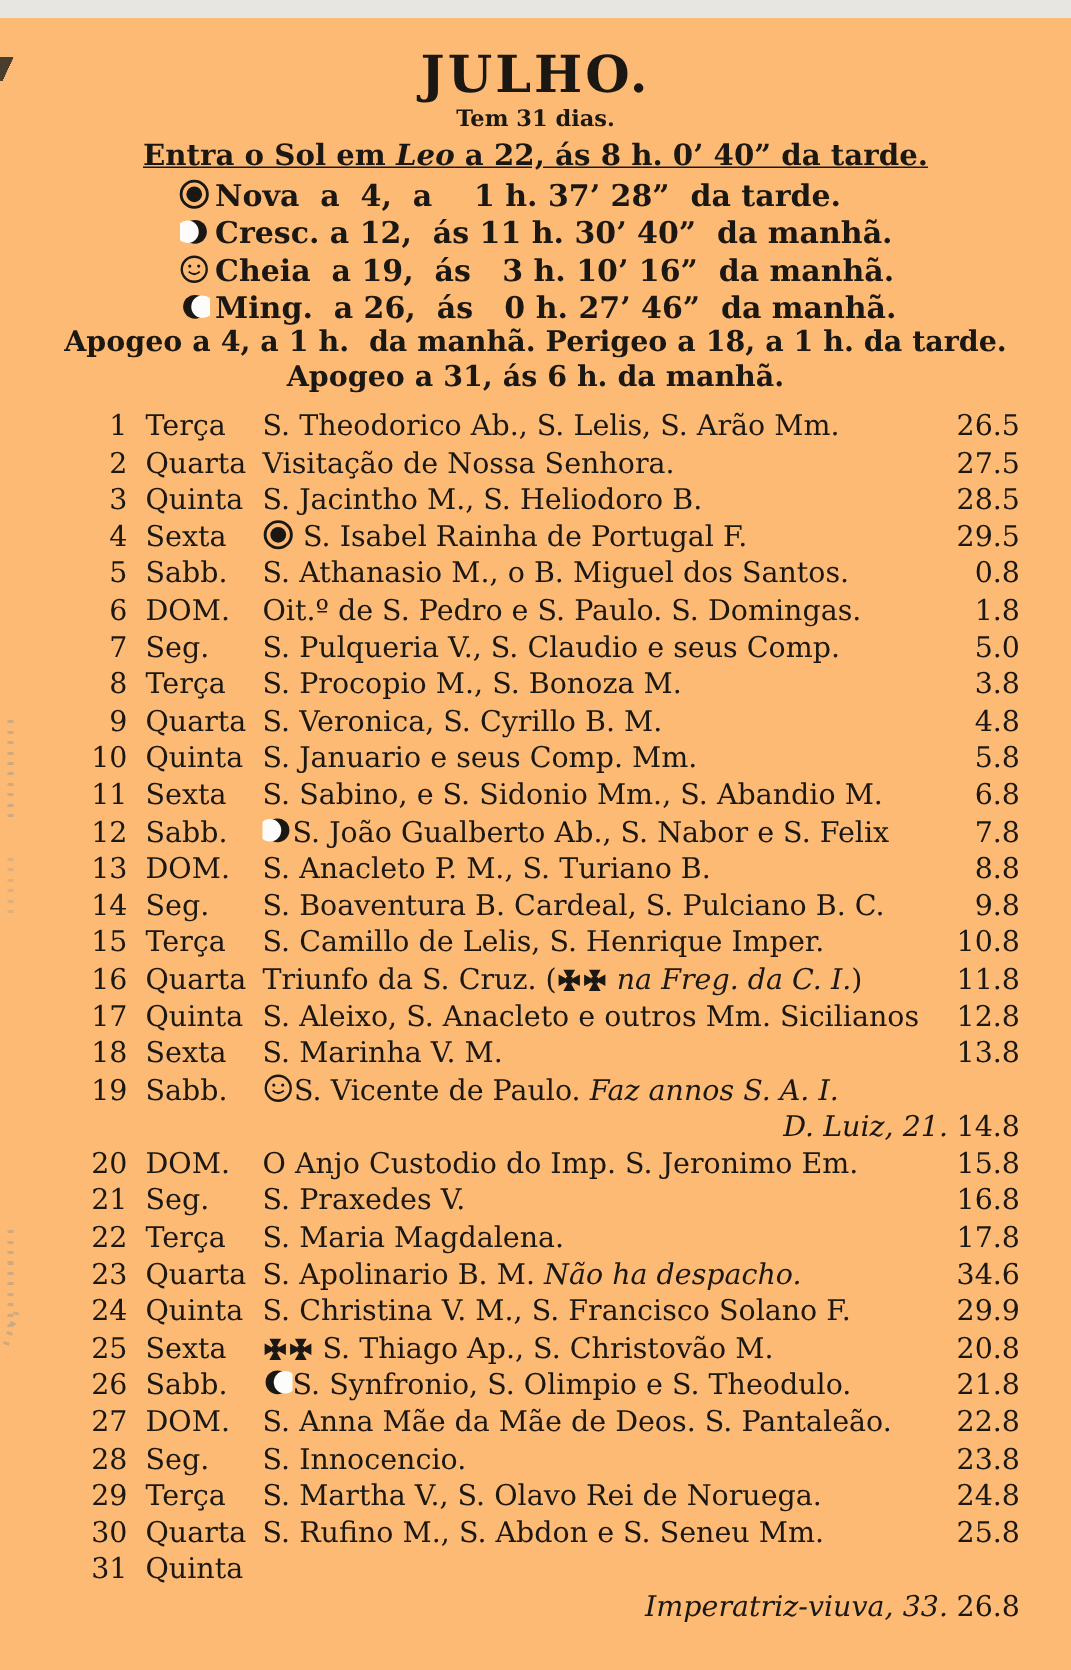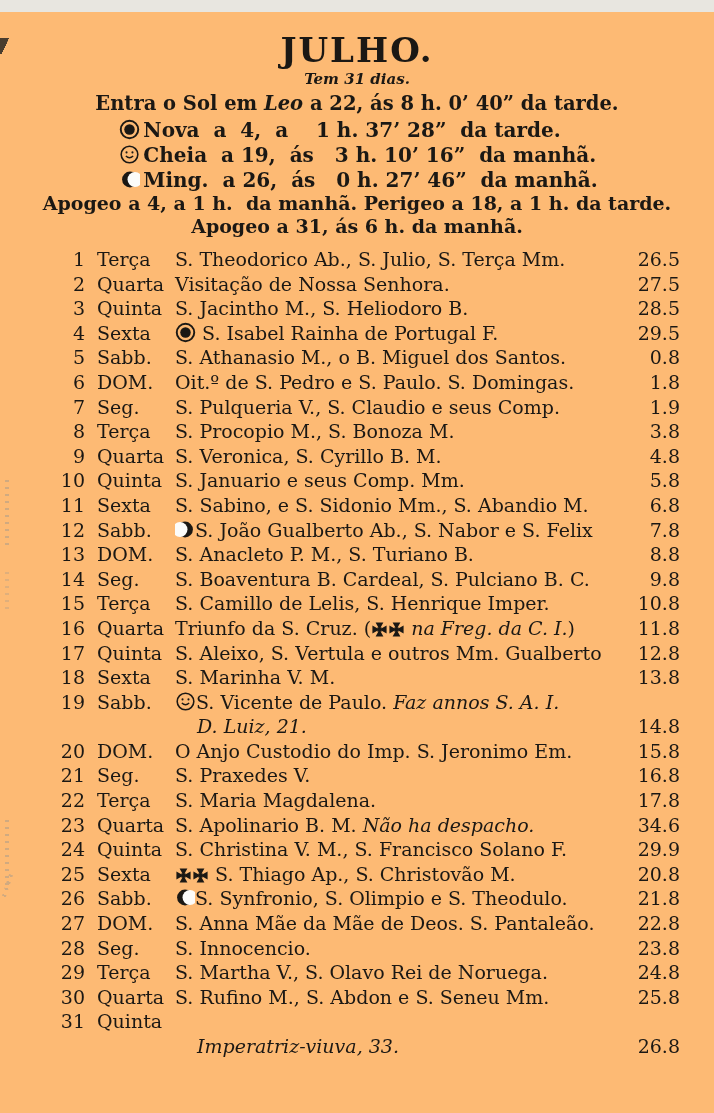--- a/index.html
+++ b/index.html
@@ -16,28 +16,28 @@
     padding-top:18px;
     text-align:center;
     font-size:34px; line-height:40px;
     font-weight:bold;
     letter-spacing:2px;
   }
   .subtitle {
     text-align:center;
     font-size:15px; line-height:18px;
     font-weight:bold;
-    font-style:italic;
   }
   .sunline {
     margin-top:3px;
     text-align:center;
     font-size:19.5px; line-height:26px;
     font-weight:bold;
     white-space:pre;
+    text-decoration:underline;
   }
   .sunline i { font-weight:bold; }
   .phases { width:fit-content; margin:0 auto; }
   .phase-line {
     display:flex; align-items:center;
     height:25px;
     font-size:20px; font-weight:bold;
   }
   .phase-icon { width:27px; flex:none; display:flex; justify-content:center; align-items:center; }
   .phase-text { white-space:pre; }
@@ -48,21 +48,21 @@
     white-space:pre;
   }
   .table {
     margin:9px 34px 0 56px;
     font-size:19px; line-height:24.6px;
   }
   .row-line { display:flex; align-items:baseline; white-space:pre; height:24.6px; }
   .day     { flex:none; width:29px; text-align:right; }
   .weekday { flex:none; width:78px; margin-left:12px; }
   .entry   { flex:1 1 auto; overflow:visible; }
-  .entry.cont { padding-left:22px; }
+  .entry.cont { padding-left:22px;text-align:right; }
   .value   { flex:none; width:48px; text-align:right; }
   .entry i { font-style:italic; }
   .inline-icon svg { vertical-align:-3px; }
   .phase-icon svg { display:block; }
   
   .artifact { position:absolute; pointer-events:none; }
   .art-corner { left:0; top:26px; width:9px; height:16px;
     background:linear-gradient(115deg,#2a2722 55%,transparent 56%); opacity:.85; }
   .art-smudge {
     left:5px; width:4px; opacity:.45;
@@ -94,20 +94,29 @@
         <span class="phase-icon">
           <svg width="21" height="21" viewBox="0 0 24 24">
             <circle cx="12" cy="12" r="10" fill="none" stroke="#1b1814" stroke-width="2.2"></circle>
             <circle cx="12" cy="12" r="6" fill="#1b1814"></circle>
           </svg>
         </span>
         <span class="phase-text">Nova  a  4,  a    1 h. 37’ 28”  da tarde.</span>
       </div>
       <div class="phase-line">
         <span class="phase-icon">
+          <svg width="20" height="21" viewBox="0 0 24 24">
+            <circle cx="12" cy="12" r="9.5" fill="#1b1814"></circle>
+            <circle cx="6" cy="12" r="9" fill="#fcfcfa"></circle>
+          </svg>
+        </span>
+        <span class="phase-text">Cresc. a 12,  ás 11 h. 30’ 40”  da manhã.</span>
+      </div>
+      <div class="phase-line">
+        <span class="phase-icon">
           <svg width="21" height="21" viewBox="0 0 24 24">
             <circle cx="12" cy="12" r="9.5" fill="none" stroke="#1b1814" stroke-width="1.8"></circle>
             <circle cx="8.6" cy="9.6" r="1.2" fill="#1b1814"></circle>
             <circle cx="15.4" cy="9.6" r="1.2" fill="#1b1814"></circle>
             <path d="M7.8 13.8 Q12 17.6 16.2 13.8" fill="none" stroke="#1b1814" stroke-width="1.5"></path>
           </svg>
         </span>
         <span class="phase-text">Cheia  a 19,  ás   3 h. 10’ 16”  da manhã.</span>
       </div>
       <div class="phase-line">
@@ -118,49 +127,49 @@
           </svg>
         </span>
         <span class="phase-text">Ming.  a 26,  ás   0 h. 27’ 46”  da manhã.</span>
       </div>
     </div>
 
   <div class="apogee">Apogeo a 4, a 1 h.  da manhã. Perigeo a 18, a 1 h. da tarde.</div>
   <div class="apogee">Apogeo a 31, ás 6 h. da manhã.</div>
 
   <div class="table" id="calendar">
-      <div class="row-line"><span class="day">1</span><span class="weekday">Terça</span><span class="entry"><span>S. Theodorico Ab., S. Julio, S. Terça Mm.</span></span><span class="value">26.5</span></div>
+      <div class="row-line"><span class="day">1</span><span class="weekday">Terça</span><span class="entry"><span>S. Theodorico Ab., S. Lelis, S. Arão Mm.</span></span><span class="value">26.5</span></div>
       <div class="row-line"><span class="day">2</span><span class="weekday">Quarta</span><span class="entry"><span>Visitação de Nossa Senhora.</span></span><span class="value">27.5</span></div>
       <div class="row-line"><span class="day">3</span><span class="weekday">Quinta</span><span class="entry"><span>S. Jacintho M., S. Heliodoro B.</span></span><span class="value">28.5</span></div>
       <div class="row-line"><span class="day">4</span><span class="weekday">Sexta</span><span class="entry"><span class="inline-icon"><svg width="21" height="21" viewBox="0 0 24 24">
               <circle cx="12" cy="12" r="10" fill="none" stroke="#1b1814" stroke-width="2.2"></circle>
               <circle cx="12" cy="12" r="6" fill="#1b1814"></circle>
             </svg></span><span> S. Isabel Rainha de Portugal F.</span></span><span class="value">29.5</span></div>
       <div class="row-line"><span class="day">5</span><span class="weekday">Sabb.</span><span class="entry"><span>S. Athanasio M., o B. Miguel dos Santos.</span></span><span class="value">0.8</span></div>
       <div class="row-line"><span class="day">6</span><span class="weekday">DOM.</span><span class="entry"><span>Oit.º de S. Pedro e S. Paulo. S. Domingas.</span></span><span class="value">1.8</span></div>
-      <div class="row-line"><span class="day">7</span><span class="weekday">Seg.</span><span class="entry"><span>S. Pulqueria V., S. Claudio e seus Comp.</span></span><span class="value">1.9</span></div>
+      <div class="row-line"><span class="day">7</span><span class="weekday">Seg.</span><span class="entry"><span>S. Pulqueria V., S. Claudio e seus Comp.</span></span><span class="value">5.0</span></div>
       <div class="row-line"><span class="day">8</span><span class="weekday">Terça</span><span class="entry"><span>S. Procopio M., S. Bonoza M.</span></span><span class="value">3.8</span></div>
       <div class="row-line"><span class="day">9</span><span class="weekday">Quarta</span><span class="entry"><span>S. Veronica, S. Cyrillo B. M.</span></span><span class="value">4.8</span></div>
       <div class="row-line"><span class="day">10</span><span class="weekday">Quinta</span><span class="entry"><span>S. Januario e seus Comp. Mm.</span></span><span class="value">5.8</span></div>
       <div class="row-line"><span class="day">11</span><span class="weekday">Sexta</span><span class="entry"><span>S. Sabino, e S. Sidonio Mm., S. Abandio M.</span></span><span class="value">6.8</span></div>
       <div class="row-line"><span class="day">12</span><span class="weekday">Sabb.</span><span class="entry"><span class="inline-icon"><svg width="20" height="21" viewBox="0 0 24 24">
               <circle cx="12" cy="12" r="9.5" fill="#1b1814"></circle>
               <circle cx="6" cy="12" r="9" fill="#fcfcfa"></circle>
             </svg></span><span>S. João Gualberto Ab., S. Nabor e S. Felix</span></span><span class="value">7.8</span></div>
       <div class="row-line"><span class="day">13</span><span class="weekday">DOM.</span><span class="entry"><span>S. Anacleto P. M., S. Turiano B.</span></span><span class="value">8.8</span></div>
       <div class="row-line"><span class="day">14</span><span class="weekday">Seg.</span><span class="entry"><span>S. Boaventura B. Cardeal, S. Pulciano B. C.</span></span><span class="value">9.8</span></div>
       <div class="row-line"><span class="day">15</span><span class="weekday">Terça</span><span class="entry"><span>S. Camillo de Lelis, S. Henrique Imper.</span></span><span class="value">10.8</span></div>
       <div class="row-line"><span class="day">16</span><span class="weekday">Quarta</span><span class="entry"><span>Triunfo da S. Cruz. (</span><span class="inline-icon"><svg width="17" height="17" viewBox="0 0 24 24">
               <path fill="#1b1814" d="M12 12 L6.5 2 H17.5 Z M12 12 L22 6.5 V17.5 Z M12 12 L17.5 22 H6.5 Z M12 12 L2 17.5 V6.5 Z"></path>
               <rect x="9" y="9" width="6" height="6" fill="#1b1814"></rect>
             </svg></span><span class="inline-icon"><svg width="17" height="17" viewBox="0 0 24 24">
               <path fill="#1b1814" d="M12 12 L6.5 2 H17.5 Z M12 12 L22 6.5 V17.5 Z M12 12 L17.5 22 H6.5 Z M12 12 L2 17.5 V6.5 Z"></path>
               <rect x="9" y="9" width="6" height="6" fill="#1b1814"></rect>
             </svg></span><i> na Freg. da C. I.</i><span>)</span></span><span class="value">11.8</span></div>
-      <div class="row-line"><span class="day">17</span><span class="weekday">Quinta</span><span class="entry"><span>S. Aleixo, S. Vertula e outros Mm. Gualberto</span></span><span class="value">12.8</span></div>
+      <div class="row-line"><span class="day">17</span><span class="weekday">Quinta</span><span class="entry"><span>S. Aleixo, S. Anacleto e outros Mm. Sicilianos</span></span><span class="value">12.8</span></div>
       <div class="row-line"><span class="day">18</span><span class="weekday">Sexta</span><span class="entry"><span>S. Marinha V. M.</span></span><span class="value">13.8</span></div>
       <div class="row-line"><span class="day">19</span><span class="weekday">Sabb.</span><span class="entry"><span class="inline-icon"><svg width="21" height="21" viewBox="0 0 24 24">
               <circle cx="12" cy="12" r="9.5" fill="none" stroke="#1b1814" stroke-width="1.8"></circle>
               <circle cx="8.6" cy="9.6" r="1.2" fill="#1b1814"></circle>
               <circle cx="15.4" cy="9.6" r="1.2" fill="#1b1814"></circle>
               <path d="M7.8 13.8 Q12 17.6 16.2 13.8" fill="none" stroke="#1b1814" stroke-width="1.5"></path>
             </svg></span><span>S. Vicente de Paulo. </span><i>Faz annos S. A. I.</i></span><span class="value"></span></div>
       <div class="row-line"><span class="day"></span><span class="weekday"></span><span class="entry cont"><i>D. Luiz, 21.</i></span><span class="value">14.8</span></div>
       <div class="row-line"><span class="day">20</span><span class="weekday">DOM.</span><span class="entry"><span>O Anjo Custodio do Imp. S. Jeronimo Em.</span></span><span class="value">15.8</span></div>
       <div class="row-line"><span class="day">21</span><span class="weekday">Seg.</span><span class="entry"><span>S. Praxedes V.</span></span><span class="value">16.8</span></div>

